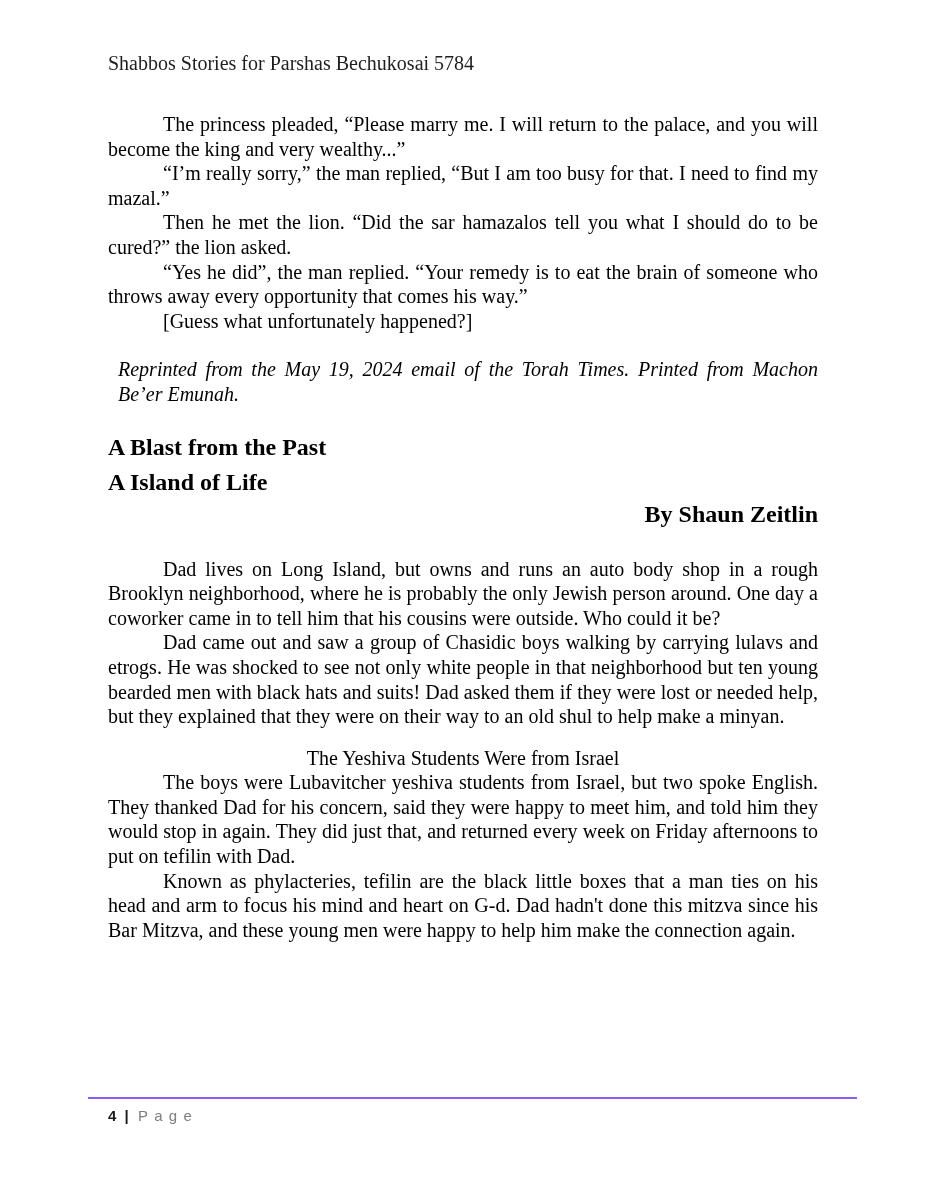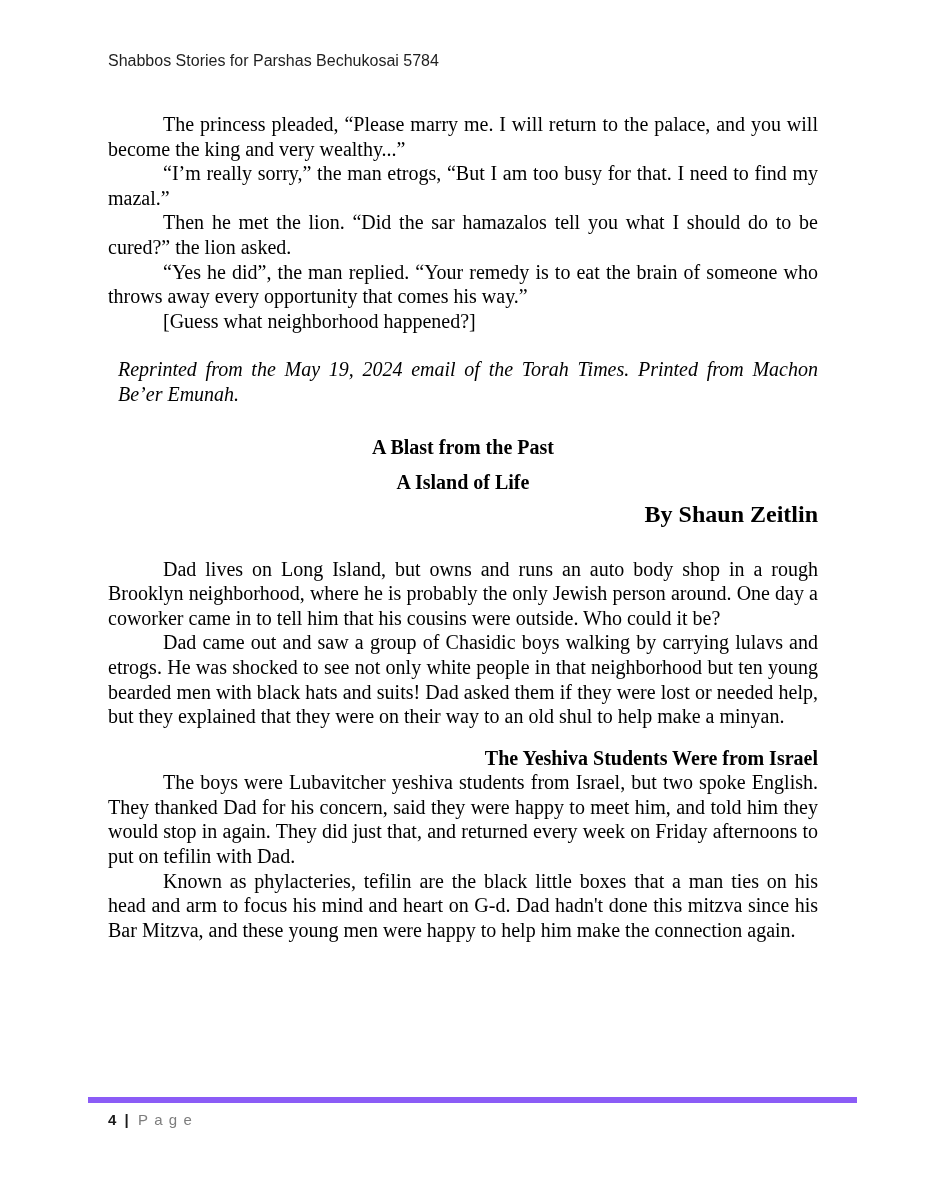--- a/index.html
+++ b/index.html
@@ -9,22 +9,22 @@
     height: 1200px;
     margin: 0 auto;
     background: #ffffff;
     color: #000000;
     overflow: hidden;
   }
   .doc-header {
     position: absolute;
     top: 52px;
     left: 108px;
-    font-family: Liberation Sans, sans-serif;
-    font-size: 16px;
+    font-family: Liberation Serif, serif;
+    font-size: 20px;
     color: #1f1f1f;
     white-space: nowrap;
   }
   .content {
     position: absolute;
     top: 112px;
     left: 108px;
     width: 710px;
     font-family: "Liberation Serif", serif;
     font-size: 20px;
@@ -34,50 +34,50 @@
   .content p { margin: 0; }
   p.body-para { text-indent: 55px; }
   p.attribution {
     margin-top: 24px;
     font-style: italic;
     text-indent: 0;
     margin-left: 10px;
   }
   .kicker-block { margin-top: 23px; }
   .kicker {
-    font-size: 20px;
+    font-size: 24px;
     line-height: 35px;
     font-weight: bold;
-    text-align: center;
+    text-align: left;
   }
   .story-title {
     font-size: 43px;
     line-height: 57px;
     font-weight: bold;
     text-align: center;
   }
   .byline {
     font-size: 24px;
     line-height: 29px;
     font-weight: bold;
     text-align: right;
   }
   p.first-intro { margin-top: 28px; }
   .subheading {
     margin-top: 17px;
-    font-weight: bold;
-    text-align: right;
+    font-weight: normal;
+    text-align: center;
     line-height: 24.6px;
   }
   .doc-footer {
     position: absolute;
     top: 1097px;
     left: 88px;
     width: 769px;
-    border-top: 6px solid #8b5cf6;
+    border-top: 2px solid #8b5cf6;
     padding-top: 8px;
   }
   .footer-text {
     padding-left: 20px;
     font-family: "Liberation Sans", sans-serif;
     font-size: 15px;
   }
   .page-number { font-weight: bold; color: #1a1a1a; }
   .footer-sep { color: #1a1a1a; font-weight: bold; margin: 0 5px 0 4px; }
   .page-label { color: #7d7d7d; letter-spacing: 0.42em; }
@@ -85,24 +85,24 @@
 </head>
 <body>
 
 <div class="page">
 
   <div class="doc-header">Shabbos Stories for Parshas Bechukosai 5784</div>
 
   <div class="content">
 
     <p class="body-para">The princess pleaded, “Please marry me. I will return to the palace, and you will become the king and very wealthy...”</p>
-    <p class="body-para">“I’m really sorry,” the man etrogs, “But I am too busy for that. I need to find my mazal.”</p>
+    <p class="body-para">“I’m really sorry,” the man replied, “But I am too busy for that. I need to find my mazal.”</p>
     <p class="body-para">Then he met the lion. “Did the sar hamazalos tell you what I should do to be cured?” the lion asked.</p>
     <p class="body-para">“Yes he did”, the man replied. “Your remedy is to eat the brain of someone who throws away every opportunity that comes his way.”</p>
-    <p class="body-para">[Guess what neighborhood happened?]</p>
+    <p class="body-para">[Guess what unfortunately happened?]</p>
 
     <p class="attribution">Reprinted from the May 19, 2024 email of the Torah Times. Printed from Machon Be’er Emunah.</p>
 
     <div class="kicker-block">
       <div class="kicker">A Blast from the Past</div>
       <div class="kicker">A Island of Life</div>
     </div>
 
 
     <div class="byline">By Shaun Zeitlin</div>

